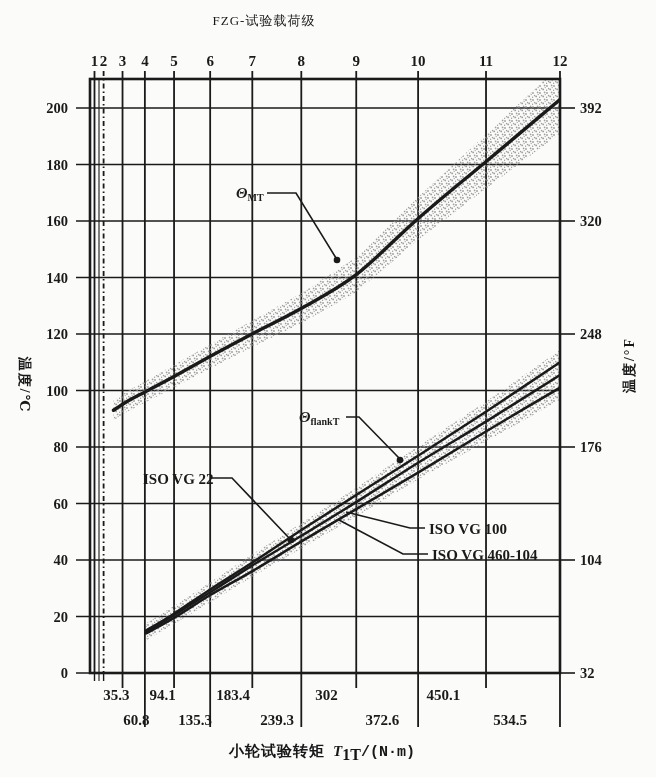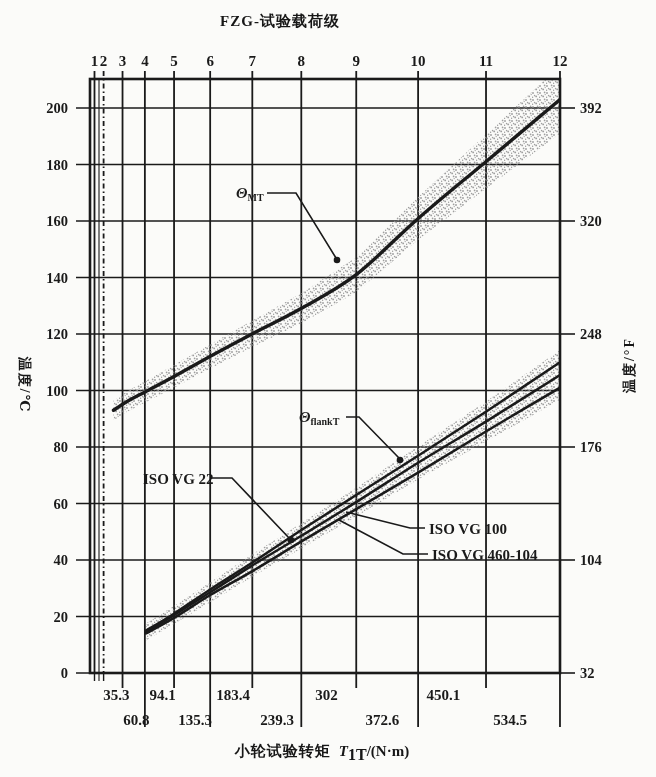--- a/index.html
+++ b/index.html
@@ -2,38 +2,38 @@
 <html><head>
 <meta charset="utf-8">
 <style>
   html,body{margin:0;padding:0;background:#e8e8e8;}
   .stage{
     position:relative;width:656px;height:777px;background:#fbfbf9;
     font-family:"Liberation Serif","DejaVu Serif",serif;color:#171717;overflow:hidden;
   }
   .stage svg{position:absolute;left:0;top:0;}
   .chart-title{
-    position:absolute;left:280px;top:12px;transform:translateX(-50%);
-    font-size:15px;font-weight:bold;letter-spacing:1px;white-space:nowrap;
+    position:absolute;left:264px;top:12px;transform:translateX(-50%);
+    font-size:13px;font-weight:normal;letter-spacing:1px;white-space:nowrap;
   }
   .axis-label-left{
     position:absolute;left:24px;top:385px;transform:translate(-50%,-50%) rotate(90deg);
     font-size:14px;font-weight:bold;white-space:nowrap;letter-spacing:2px;
   }
   .axis-label-right{
     position:absolute;left:630px;top:365px;transform:translate(-50%,-50%) rotate(-90deg);
     font-size:14px;font-weight:bold;white-space:nowrap;letter-spacing:2px;
   }
   .axis-label-bottom{
     position:absolute;left:322px;top:742px;transform:translateX(-50%);
     font-size:15px;font-weight:bold;white-space:nowrap;letter-spacing:1px;
   }
   .axis-label-bottom .math{font-style:italic;padding-left:8px;letter-spacing:0;}
   .axis-label-bottom sub{font-style:normal;font-size:16px;letter-spacing:0;}
-  .axis-label-bottom .unit{font-style:normal;letter-spacing:0;}
+  .axis-label-bottom .unit{font-style:normal;letter-spacing:0;font-family:Liberation Mono, monospace;}
 </style>
 </head>
 <body>
 
 <div class="stage">
   <svg id="chart" width="656" height="777" viewBox="0 0 656 777">
       <defs>
         <pattern id="stip" width="7" height="7" patternUnits="userSpaceOnUse">
           <circle cx="1" cy="2" r="0.95" fill="#8f8f8f" opacity="0.85"></circle>
           <circle cx="4.2" cy="5.4" r="0.95" fill="#8f8f8f" opacity="0.85"></circle>

